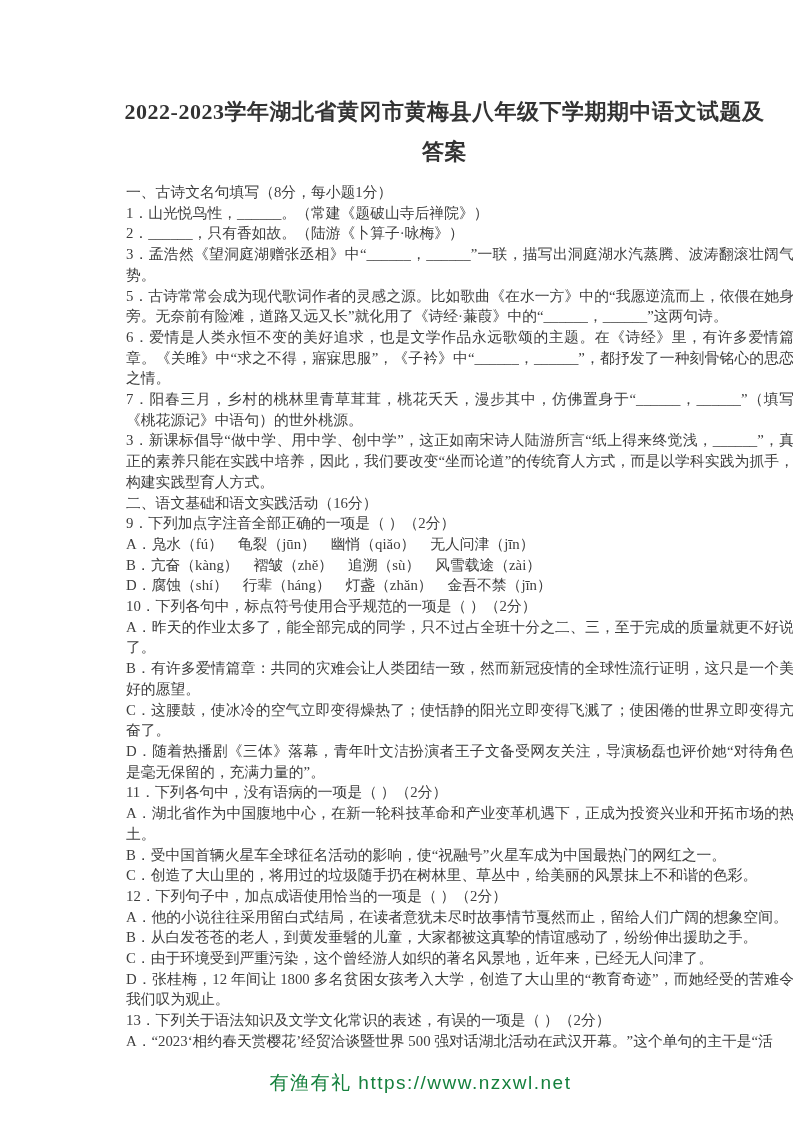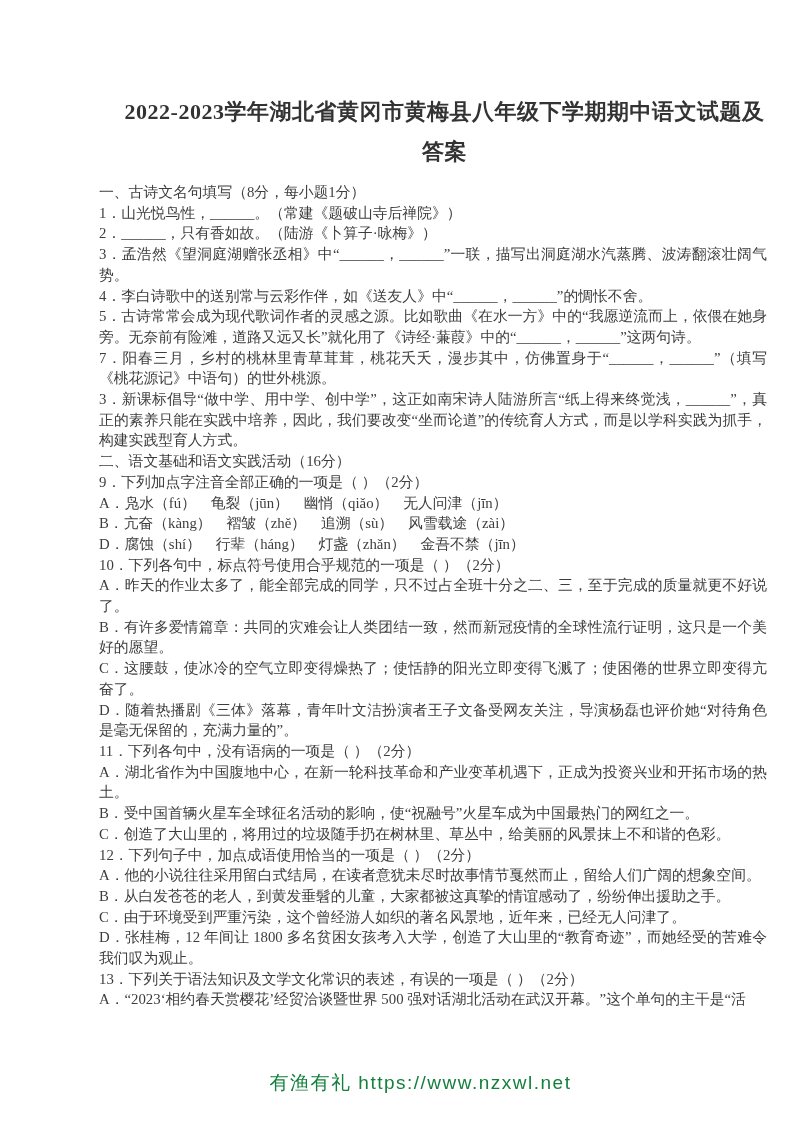--- a/index.html
+++ b/index.html
@@ -21,21 +21,21 @@
     margin: 92px auto 10px auto;
     font-size: 22px;
     line-height: 40px;
     font-weight: 700;
     text-align: center;
     color: #333333;
     letter-spacing: 0.5px;
   }
   .doc-body {
     width: 668px;
-    margin-left: 51px;
+    margin-left: 78px;
     font-size: 14.8px;
     line-height: 20.7px;
     color: #3d3d3d;
     text-align: justify;
   }
   .para {
     margin: 0;
     padding: 0;
   }
   .doc-footer {
@@ -55,22 +55,22 @@
 
 <div class="page">
   <h1 class="doc-title">2022-2023学年湖北省黄冈市黄梅县八年级下学期期中语文试题及答案</h1>
 
   <main class="doc-body">
 
   <p class="para">一、古诗文名句填写（8分，每小题1分）</p>
       <p class="para">1．山光悦鸟性，______。（常建《题破山寺后禅院》）</p>
       <p class="para">2．______，只有香如故。（陆游《卜算子·咏梅》）</p>
       <p class="para">3．孟浩然《望洞庭湖赠张丞相》中“______，______”一联，描写出洞庭湖水汽蒸腾、波涛翻滚壮阔气势。</p>
-      <p class="para">4．李白诗歌中的送别常与云彩作伴，如《送友人》中“______，______”的惆怅不舍。</p>
       <p class="para">5．古诗常常会成为现代歌词作者的灵感之源。比如歌曲《在水一方》中的“我愿逆流而上，依偎在她身旁。无奈前有险滩，道路又远又长”就化用了《诗经·蒹葭》中的“______，______”这两句诗。</p>
+      <p class="para">6．爱情是人类永恒不变的美好追求，也是文学作品永远歌颂的主题。在《诗经》里，有许多爱情篇章。《关雎》中“求之不得，寤寐思服”，《子衿》中“______，______”，都抒发了一种刻骨铭心的思恋之情。</p>
       <p class="para">7．阳春三月，乡村的桃林里青草茸茸，桃花夭夭，漫步其中，仿佛置身于“______，______”（填写《桃花源记》中语句）的世外桃源。</p>
       <p class="para">3．新课标倡导“做中学、用中学、创中学”，这正如南宋诗人陆游所言“纸上得来终觉浅，______”，真正的素养只能在实践中培养，因此，我们要改变“坐而论道”的传统育人方式，而是以学科实践为抓手，构建实践型育人方式。</p>
       <p class="para">二、语文基础和语文实践活动（16分）</p>
       <p class="para">9．下列加点字注音全部正确的一项是（ ）（2分）</p>
       <p class="para">A．凫水（fú）　龟裂（jūn）　幽悄（qiǎo）　无人问津（jīn）</p>
       <p class="para">B．亢奋（kàng）　褶皱（zhě）　追溯（sù）　风雪载途（zài）</p>
       <p class="para">D．腐蚀（shí）　行辈（háng）　灯盏（zhǎn）　金吾不禁（jīn）</p>
       <p class="para">10．下列各句中，标点符号使用合乎规范的一项是（ ）（2分）</p>
       <p class="para">A．昨天的作业太多了，能全部完成的同学，只不过占全班十分之二、三，至于完成的质量就更不好说了。</p>
       <p class="para">B．有许多爱情篇章：共同的灾难会让人类团结一致，然而新冠疫情的全球性流行证明，这只是一个美好的愿望。</p>

